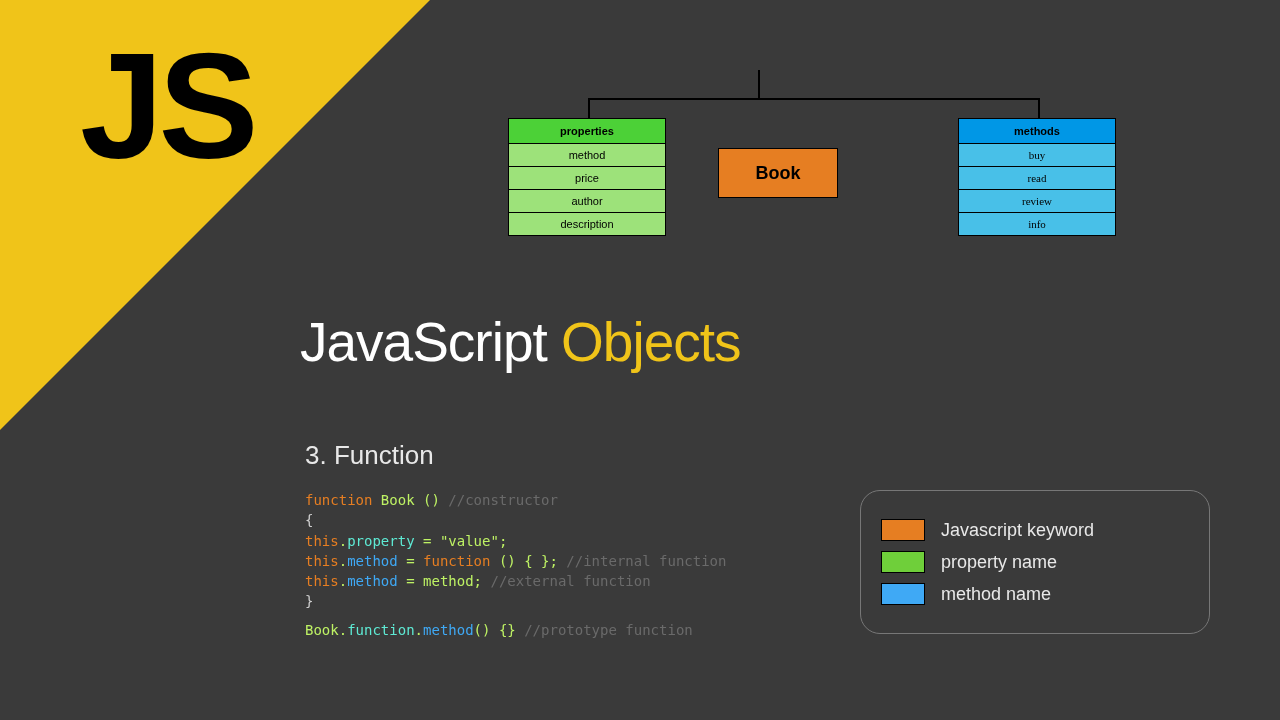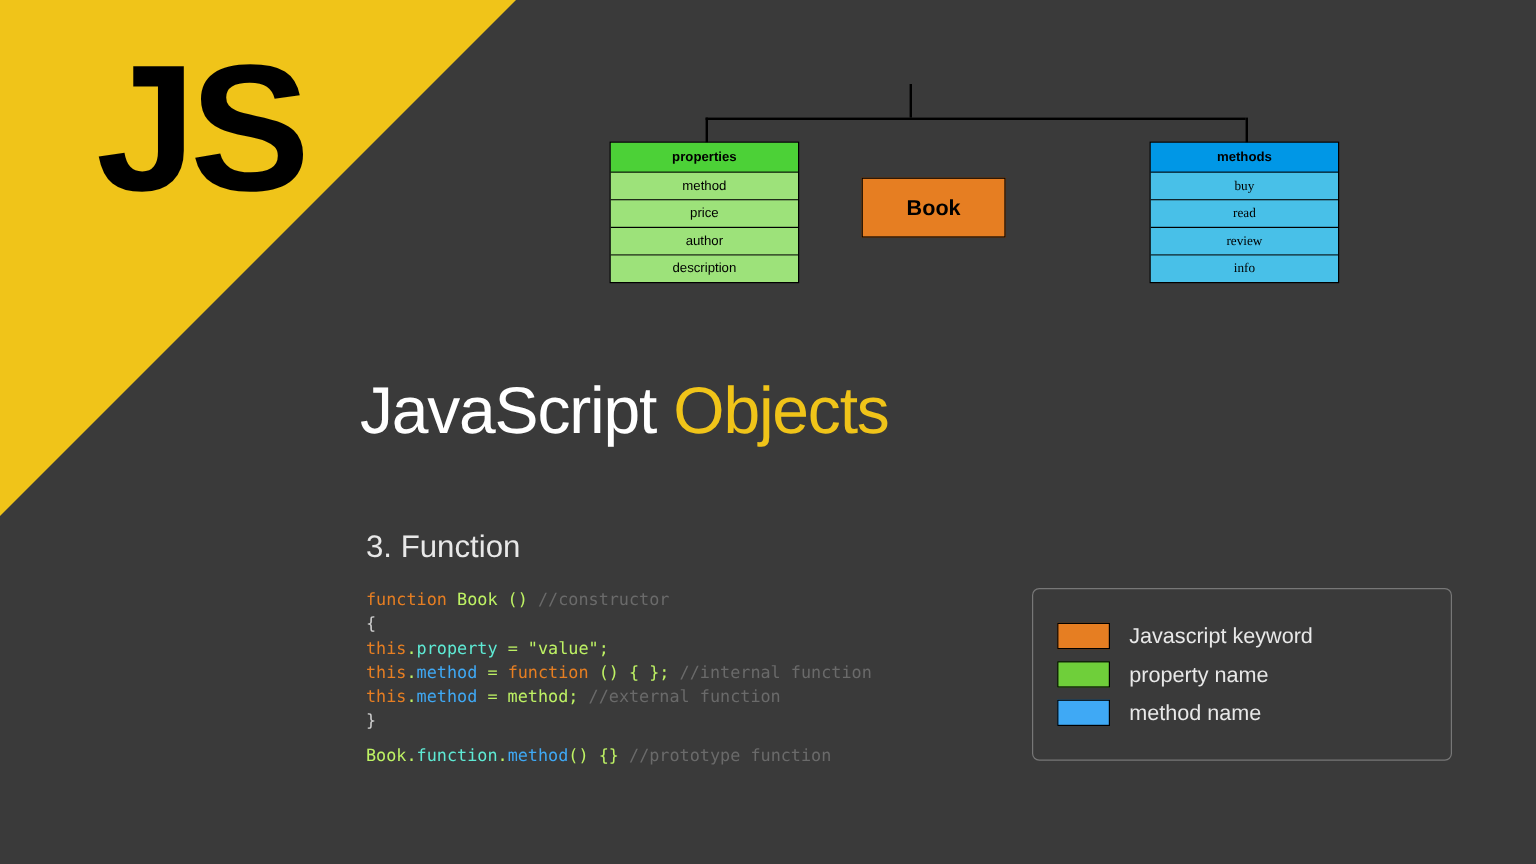--- a/index.html
+++ b/index.html
@@ -123,21 +123,21 @@
   .code .cmt  { color: #6a6a6a; } 
   .code .pun  { color: #bef264; }
 
   
   .legend {
     position: absolute;
     top: 490px;
     left: 860px;
     width: 350px;
     border: 1px solid #777;
-    border-radius: 6px;
+    border-radius: 20px;
     padding: 18px 20px;
   }
   .legend-row {
     display: flex;
     align-items: center;
     gap: 16px;
     margin: 10px 0;
   }
   .swatch {
     width: 44px; height: 22px;

